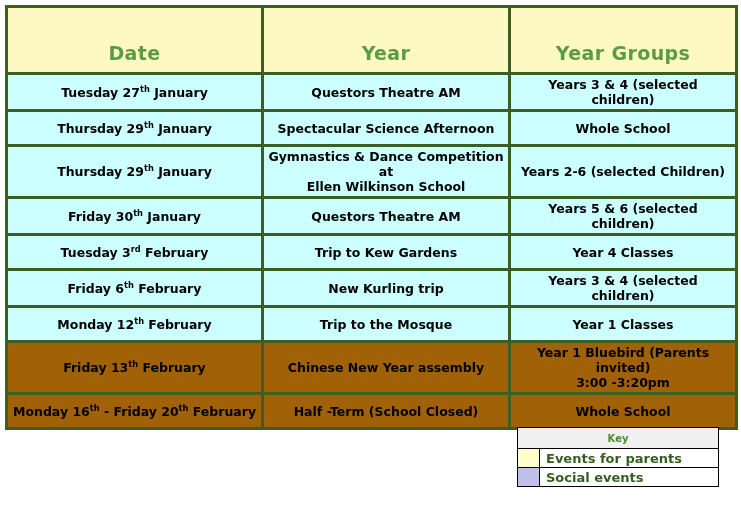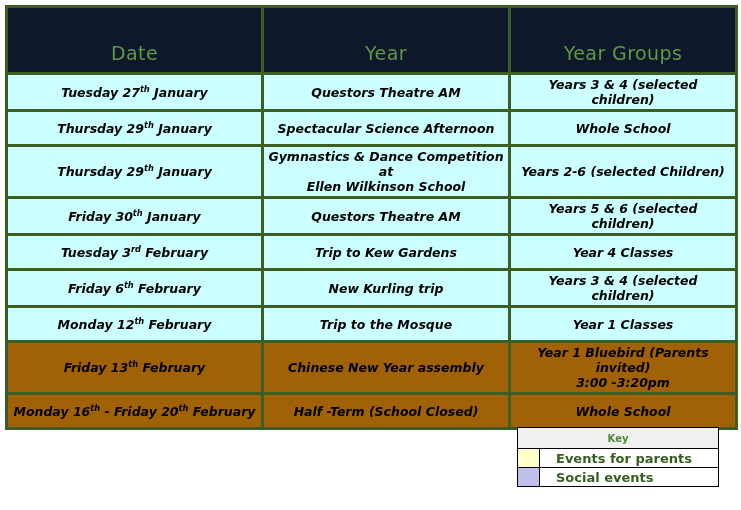--- a/index.html
+++ b/index.html
@@ -33,36 +33,35 @@
   #events-table th,
   #events-table td {
     border: 3px solid #3c5e22;
     text-align: center;
     vertical-align: middle;
     padding: 2px 4px;
     line-height: 1.20;
   }
 
   #events-table thead th {
-    background: #0f172a;
+    background: #fef9c3;
     color: #5b9b43;
     font-size: 19px;
-    font-weight: normal;
+    font-weight: bold;
     height: 55px;
     vertical-align: bottom;
     padding-bottom: 7px;
     letter-spacing: 0.4px;
   }
 
   #events-table tbody td {
     font-size: 12.5px;
     font-weight: bold;
     color: #000000;
     height: 28px;
-    font-style: italic;
   }
 
   tr.row-children td { background: #ccffff; }
   tr.row-parents  td { background: #a16207; }
 
   tr.tall td { height: 38px; }
 
   sup {
     font-size: 0.66em;
     vertical-align: super;
@@ -97,21 +96,21 @@
     font-weight: bold;
     text-align: center;
     height: 20px;
   }
 
   #key-box td.key-label {
     color: #355e20;
     font-size: 13px;
     font-weight: bold;
     text-align: left;
-    padding-left: 16px;
+    padding-left: 6px;
   }
 
   .swatch-parents  { background: #ffffcc; }
   .swatch-children { background: #ccffff; }
   .swatch-social   { background: #c0c0ec; }
 </style>
 </head>
 <body>
 
 <table id="events-table">

